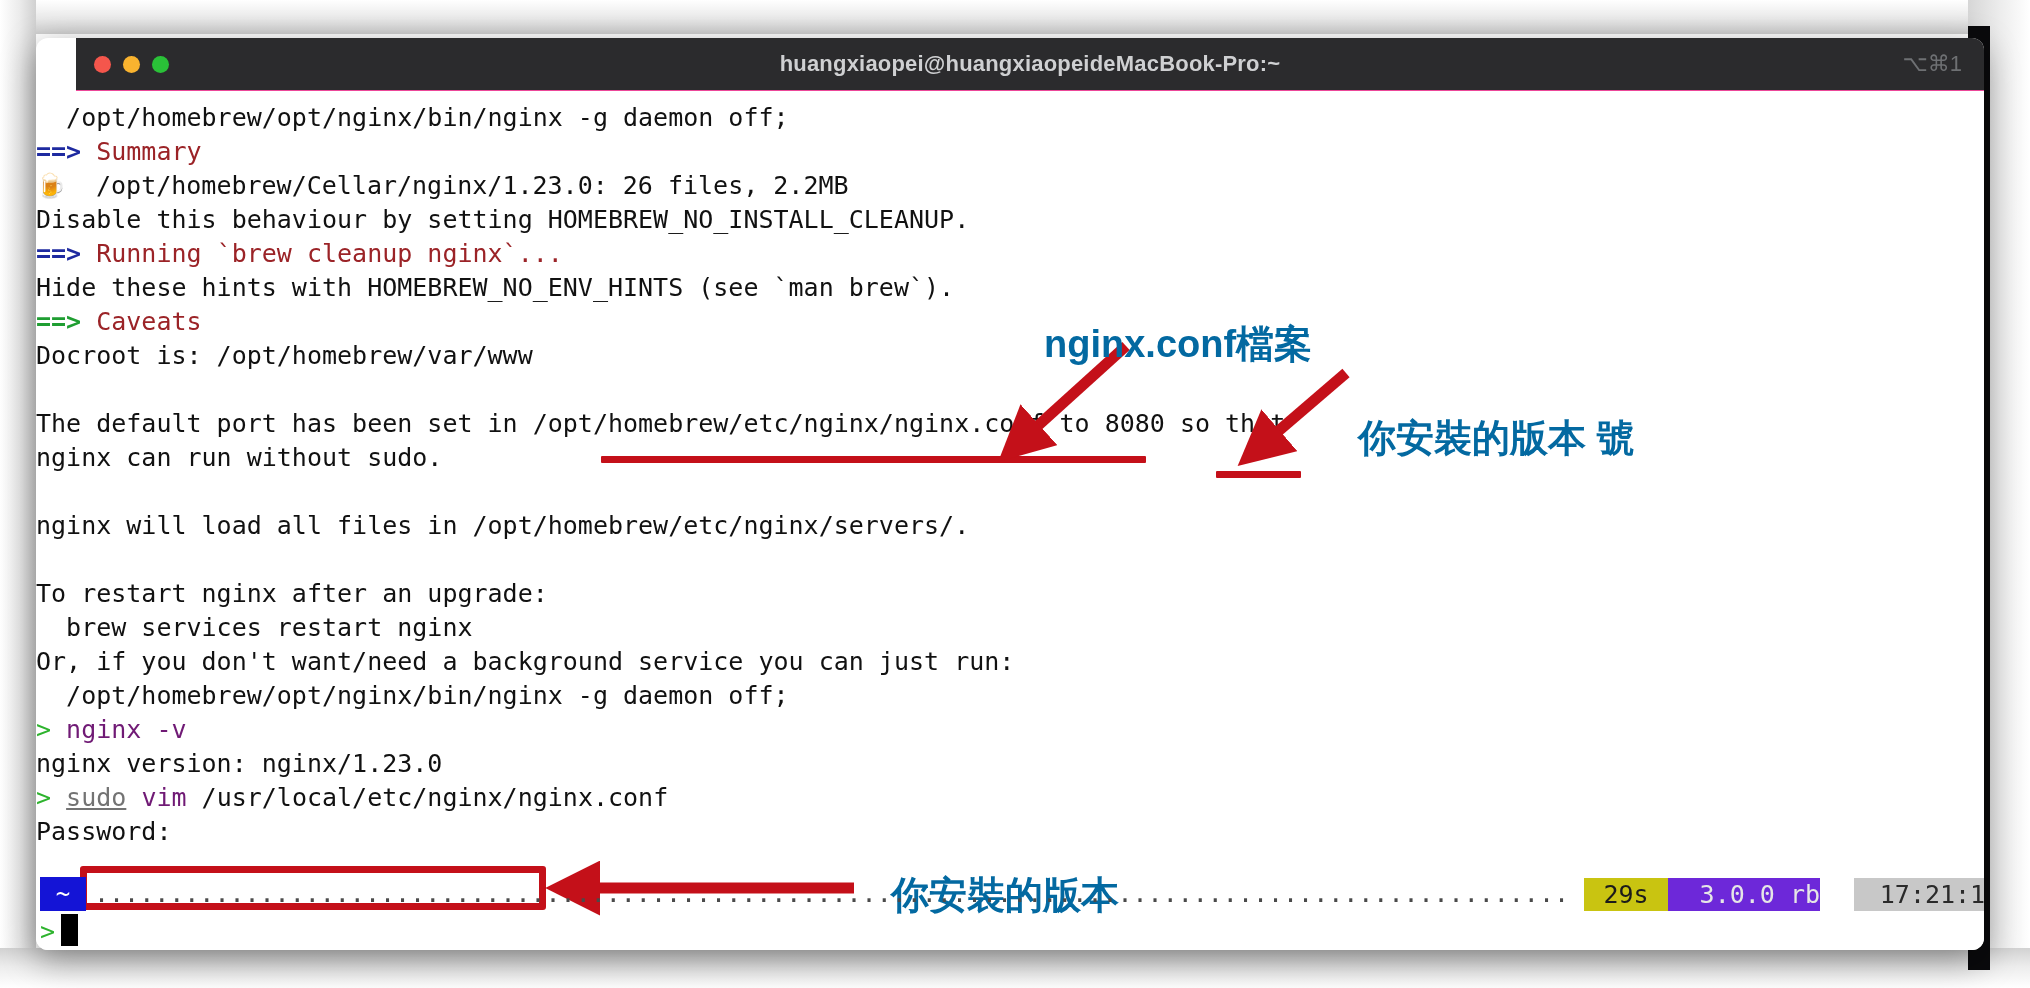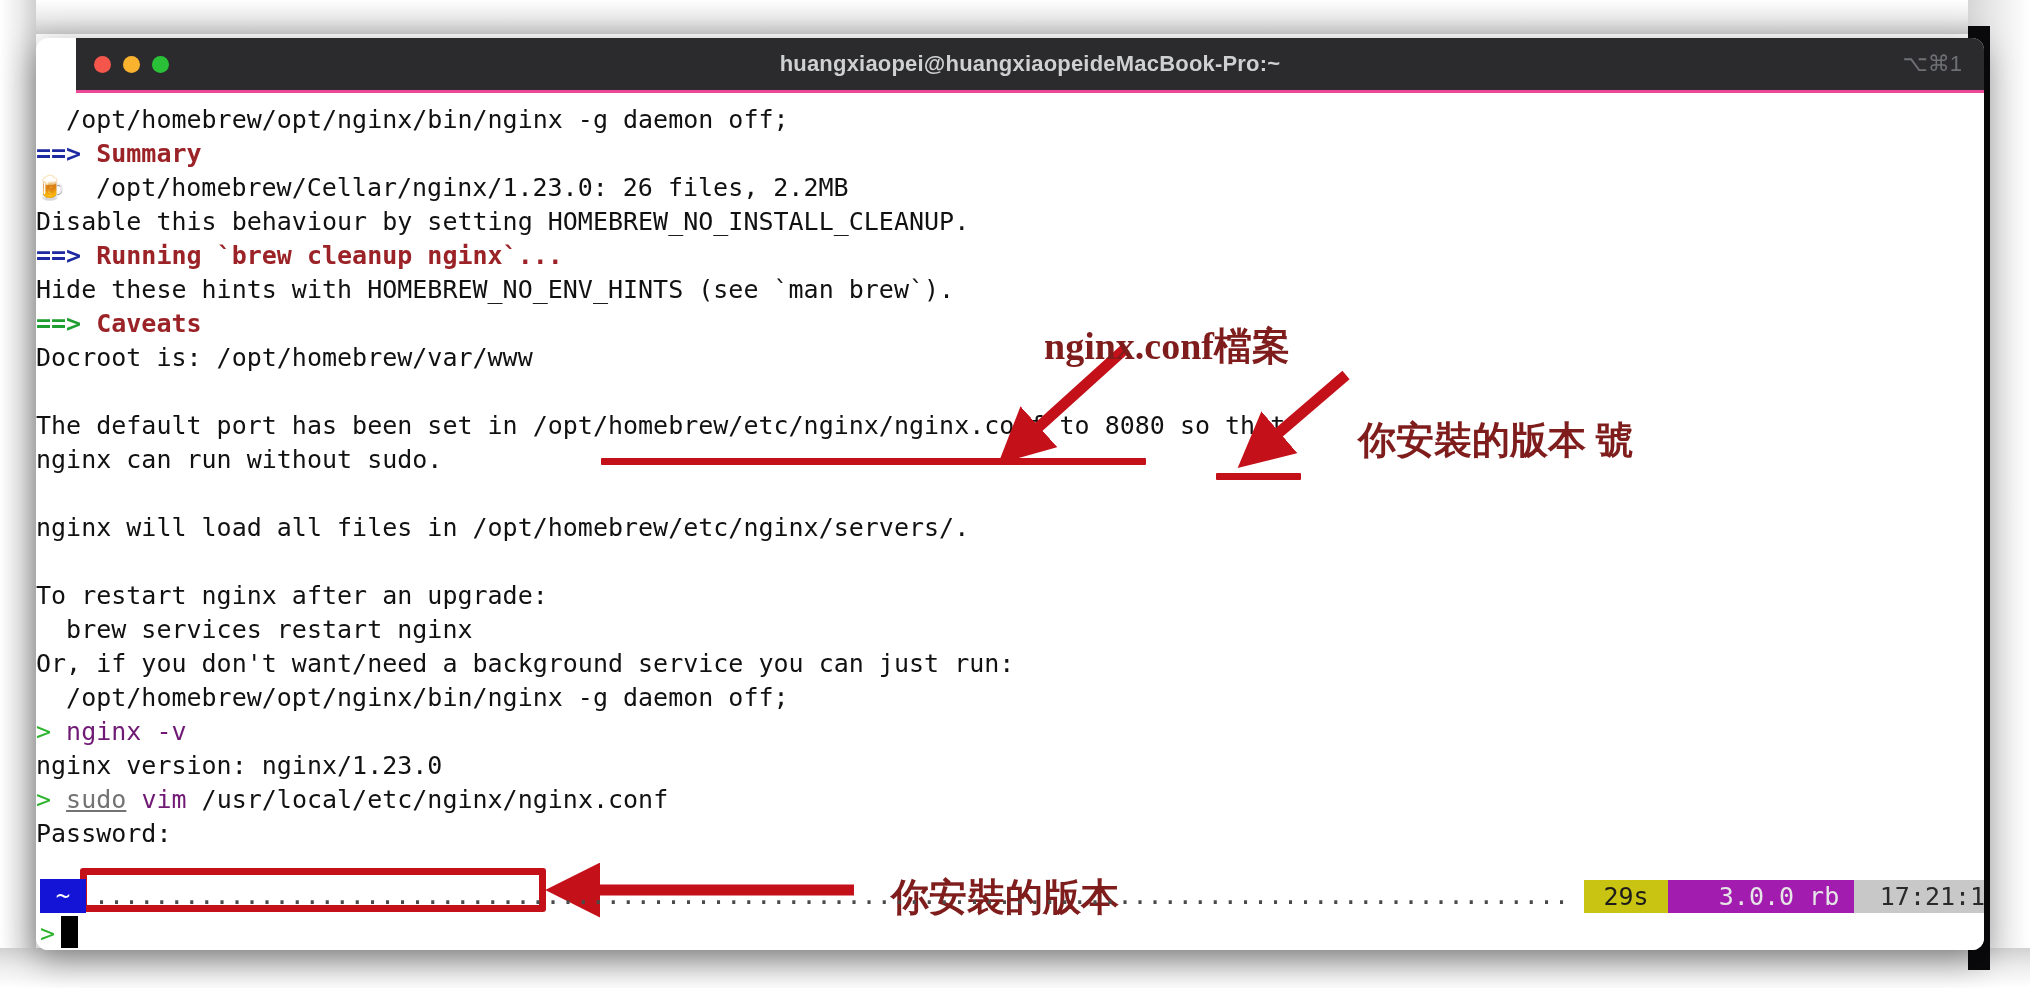--- a/index.html
+++ b/index.html
@@ -76,21 +76,21 @@
     overflow: hidden;
     box-shadow: 0 10px 34px rgba(0,0,0,0.40);
     background: #ffffff;
   }
 
   
   #titlebar {
     position: relative;
     height: 52px;
     background: #2b2b2d;
-    border-bottom: 3px solid #ec4899;
+    border-bottom: 1px solid #ec4899;
     margin-left: 40px;
   }
   .traffic {
     position: absolute;
     left: 18px; top: 18px;
     display: flex; gap: 12px;
   }
   .light { width: 17px; height: 17px; border-radius: 50%; }
   .light.close { background: #f4564c; }
   .light.min   { background: #f9b32f; }
@@ -128,21 +128,21 @@
     line-height: 34px;
     font-size: 25px;
     letter-spacing: 0px;
     color: #111111;
     white-space: pre;
     font-family: "DejaVu Sans Mono", "Liberation Mono", monospace;
   }
 
   .arrow-mark { color: #1e2aa0; font-weight: bold; }
   .arrow-mark.green { color: #1f9e32; }
-  .hl-red  { color: #9b2327; font-weight: bold; text-align: center; }
+  .hl-red  { color: #9b2327; font-weight: normal; text-align: center; }
   .prompt-green { color: #2db32d; }
   .cmd-green { color: #701a75; }
   .cmd-green-u { color: #737373; text-decoration: underline; }
   .beer { font-size: 24px; }
 
   
   .uline {
     position: absolute;
     background: #c41019;
     height: 7px;
@@ -153,22 +153,22 @@
   .red-box {
     position: absolute;
     border: 7px solid #c41019;
     border-radius: 3px;
     box-sizing: border-box;
   }
 
   
   .annot {
     position: absolute;
-    color: #7f1d1d;
-    font-family: Liberation Serif, serif;
+    color: #0369a1;
+    font-family: Liberation Sans, sans-serif;
     font-weight: bold;
     white-space: nowrap;
     text-align: right;
   }
   .annot.a1 { left: 1008px; top: 228px; font-size: 38px; }
   .annot.a2 { left: 1322px; top: 322px; font-size: 38px; }
   .annot.a3 { left: 855px;  top: 779px; font-size: 38px; }
 
   svg.arrow-svg { position: absolute; overflow: visible; pointer-events: none; }
 
@@ -191,21 +191,21 @@
     color: #4a4a4a; font-size: 25px; letter-spacing: 0px;
     font-family: "DejaVu Sans Mono", "Liberation Mono", monospace;
     overflow: hidden; white-space: nowrap; width: 1476px;
   }
   .seg {
     position: absolute; top: 1px; height: 33px; line-height: 33px;
     font-size: 25px; text-align: center;
     font-family: "DejaVu Sans Mono", "Liberation Mono", monospace;
   }
   .seg.time-elapsed { left: 1548px; width: 84px; background: #c9c411; color: #1b1b1b; }
-  .seg.runtime      { left: 1632px; width: 222px; background: #a21caf; color: #e6e6e6; }
+  .seg.runtime      { left: 1632px; width: 152px; background: #6d28d9; color: #e6e6e6; text-align: right; }
   .seg.clock        { left: 1818px; width: 172px; background: #c8c8c8; color: #2a2a2a; }
 
   
   #finalprompt {
     position: absolute;
     left: 4px; bottom: 0px;
     height: 38px; line-height: 38px;
   }
   #finalprompt .gt {
     color: #2db32d; font-size: 25px;

